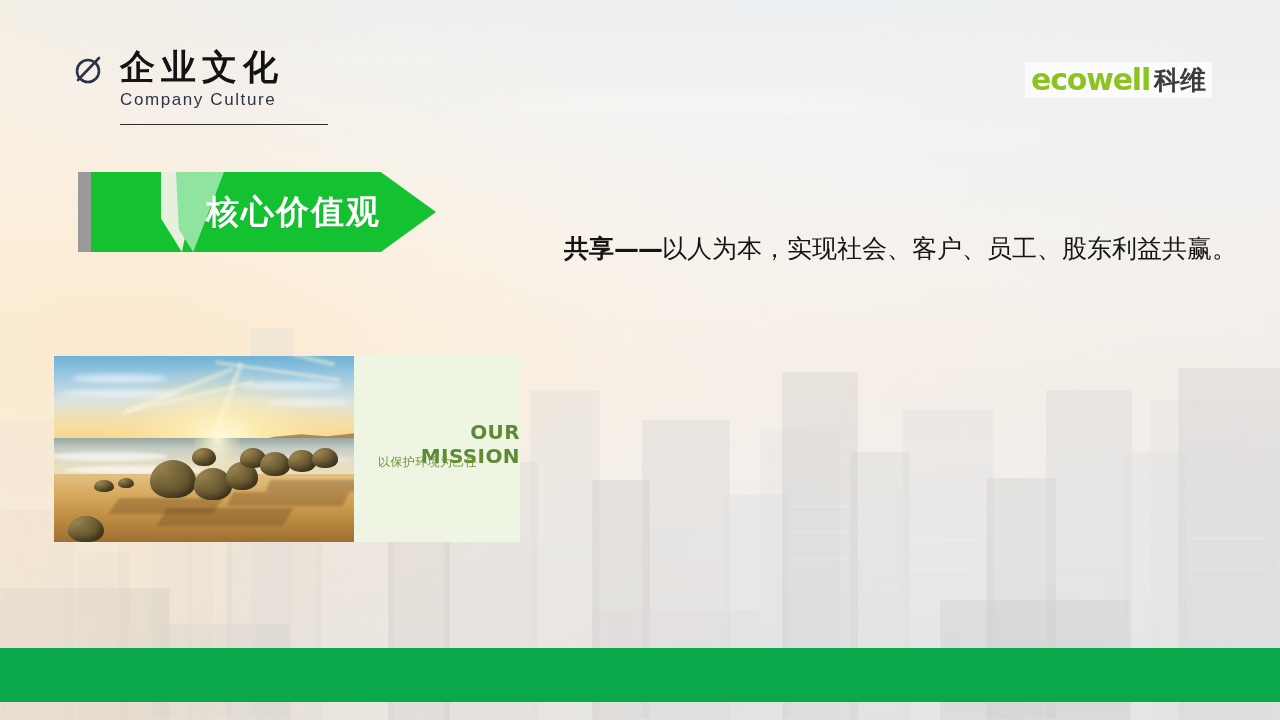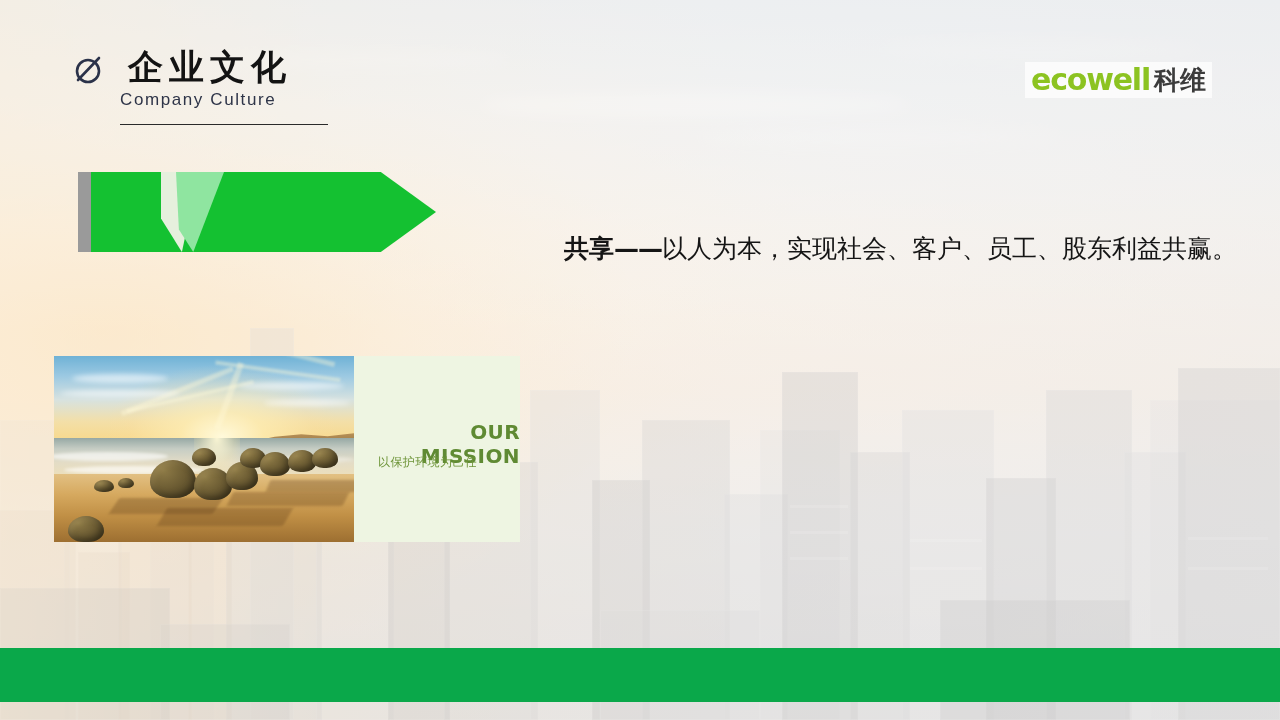--- a/index.html
+++ b/index.html
@@ -106,21 +106,20 @@
     flex: none;
     margin-top: 4px;
   }
   .header-cn {
     font-family: "DejaVu Sans", "Liberation Sans", sans-serif;
     font-size: 35px;
     font-weight: 700;
     letter-spacing: 6px;
     color: #131313;
     line-height: 1.05;
-    margin-left: 8px;
   }
   .header-en {
     margin-top: 4px;
     margin-left: 48px;
     font-size: 17px;
     letter-spacing: 1.6px;
     color: #2e3448;
     font-weight: 400;
   }
   .header-rule {
@@ -431,20 +430,21 @@
   <div class="logo">
     <span class="logo-main">ecowell</span>
     <span class="logo-cn">科维</span>
   </div>
 
   <div class="banner">
     <div class="banner-graybar"></div>
     <div class="banner-arrow"></div>
     <div class="banner-notch"></div>
     <div class="banner-ribbon"></div>
+    <div class="banner-label">核心价值观</div>
   </div>
 
   <div class="mission">
     <div class="mission-photo">
       <div class="ph-sky"></div>
       <div class="ph-ray" style="left:60px;top:10px;width:120px;height:5px;transform:rotate(-22deg);"></div>
       <div class="ph-ray" style="left:70px;top:24px;width:130px;height:4px;transform:rotate(-13deg);"></div>
       <div class="ph-ray" style="left:150px;top:6px;width:130px;height:5px;transform:rotate(14deg);"></div>
       <div class="ph-ray" style="left:160px;top:22px;width:126px;height:4px;transform:rotate(8deg);"></div>
       <div class="ph-ray" style="left:120px;top:2px;width:70px;height:6px;transform:rotate(-70deg);"></div>

